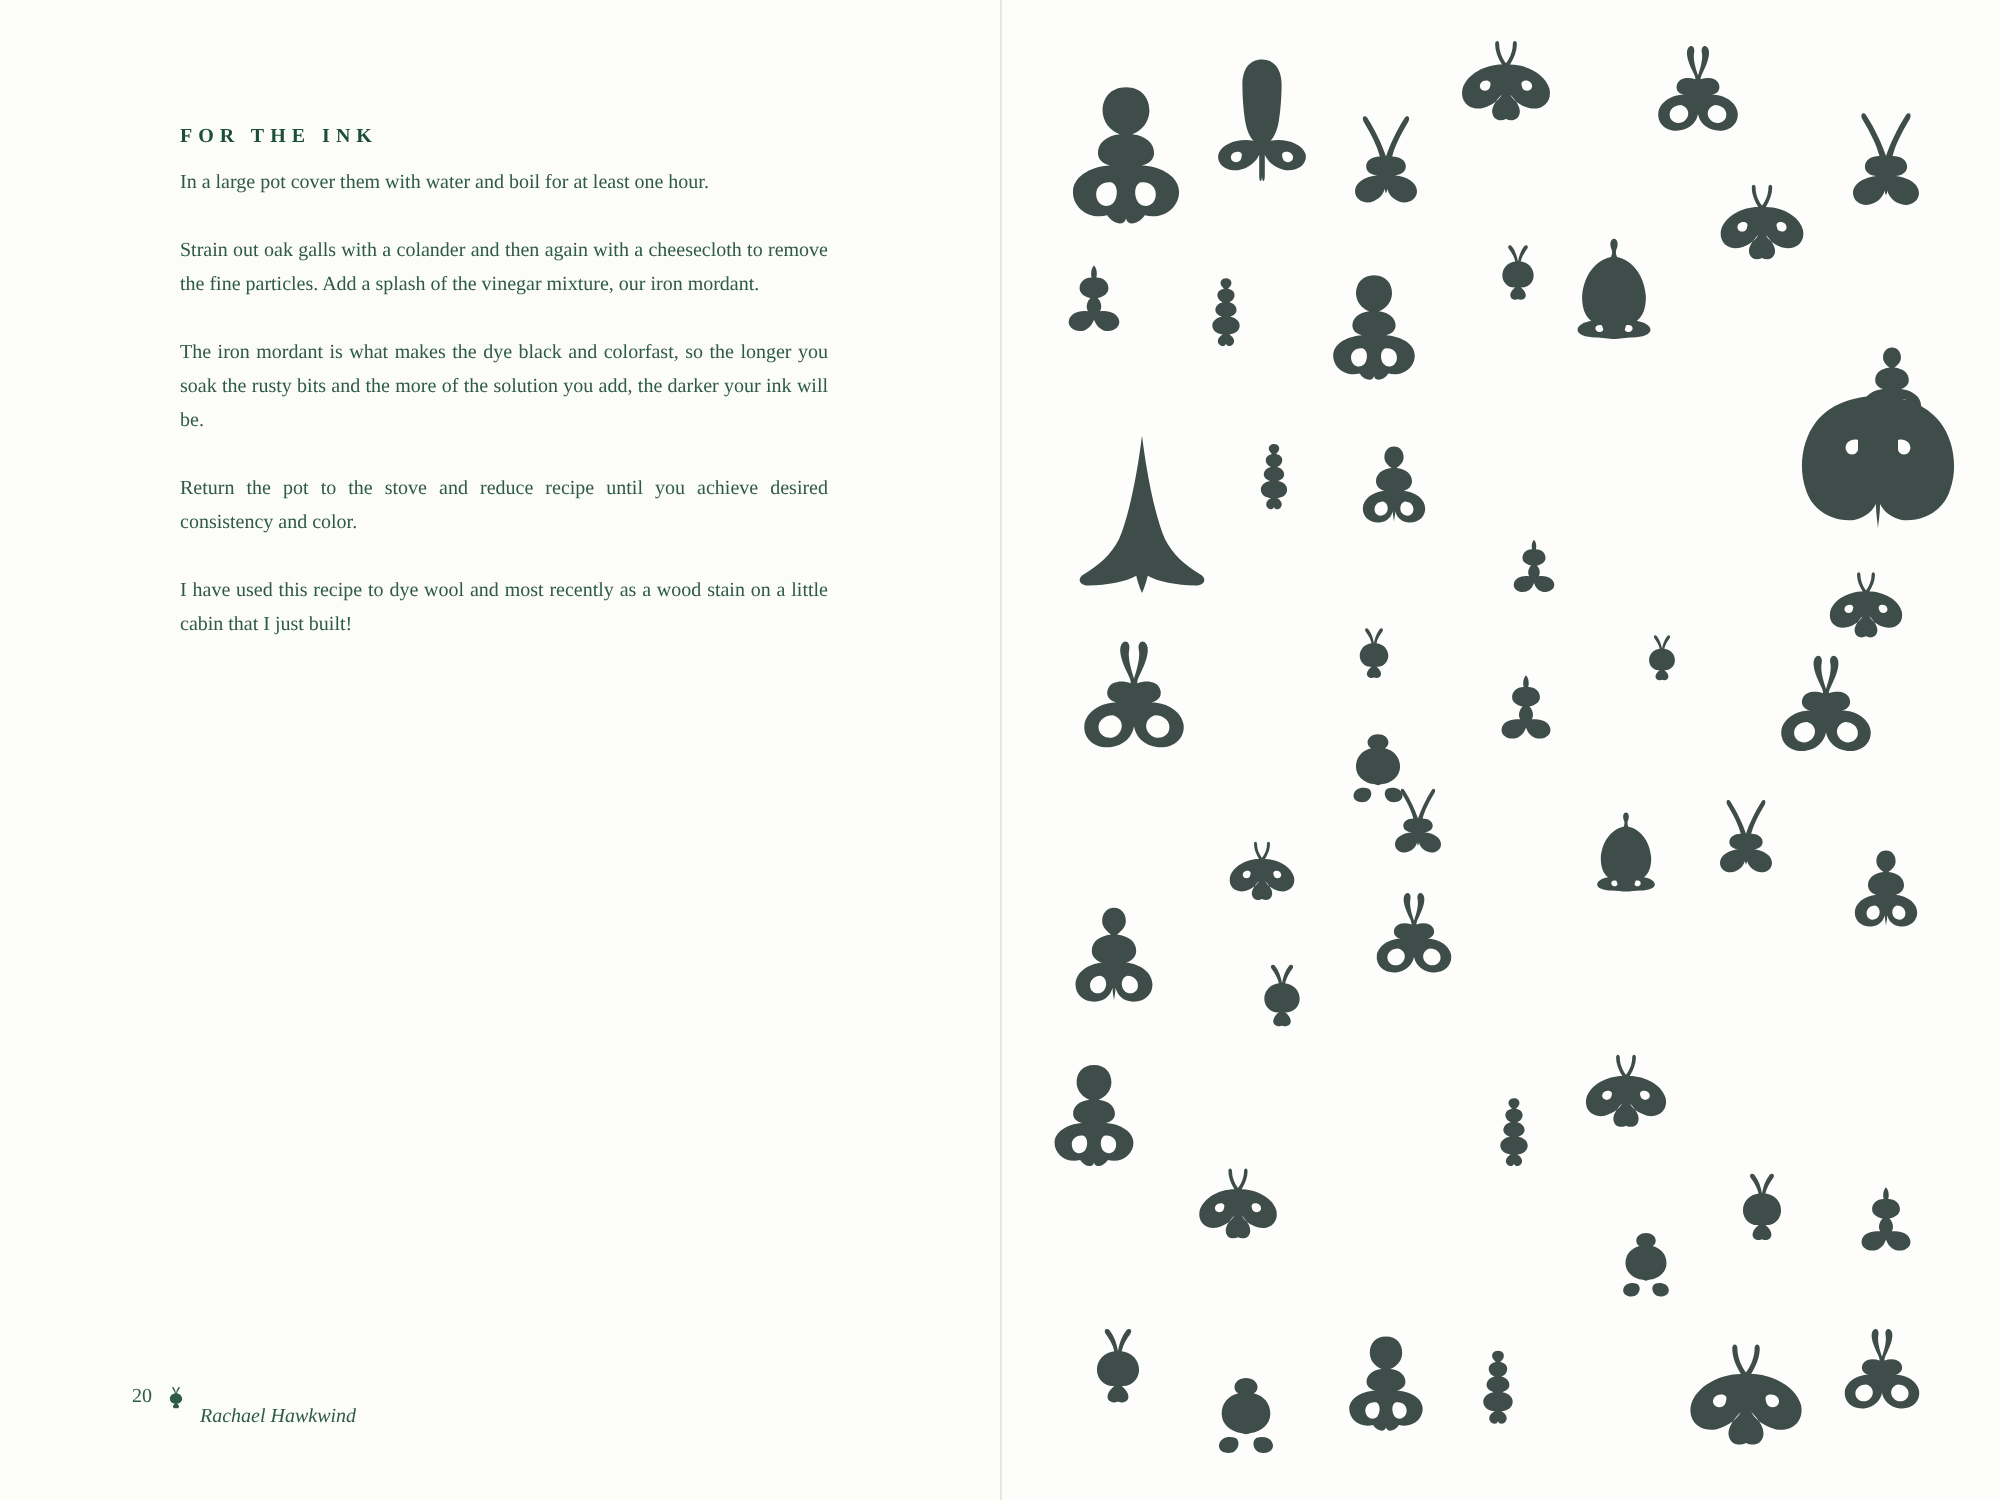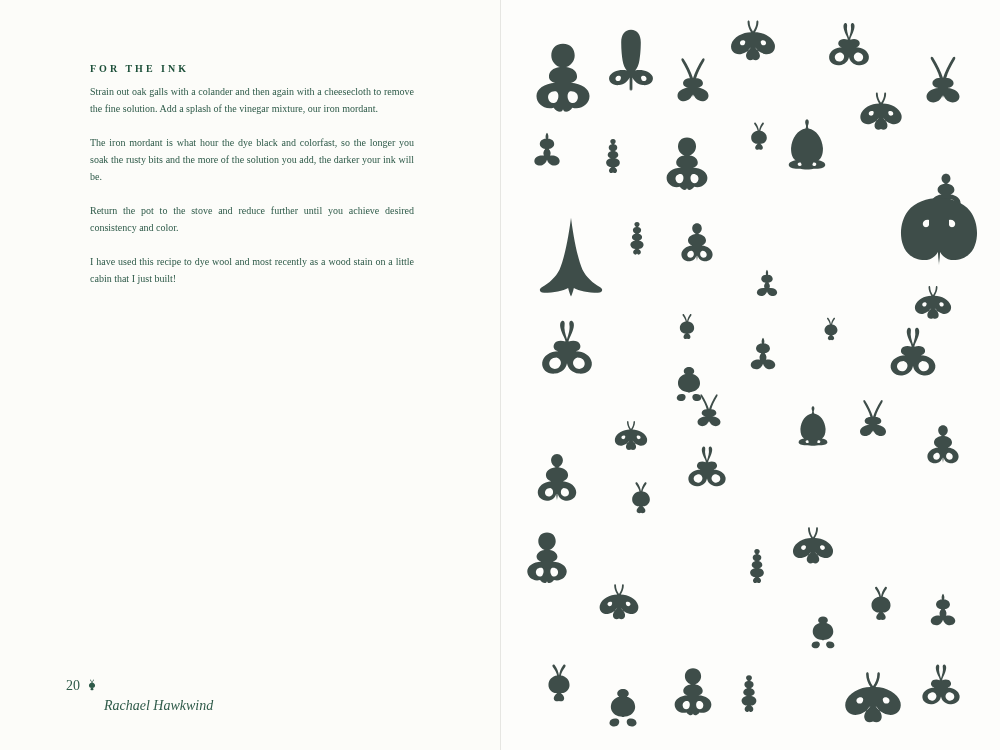--- a/index.html
+++ b/index.html
@@ -16,38 +16,39 @@
     color:#2e5a49;font-size:10px;line-height:17px;
   }
   .text-block h2{
     margin:0 0 6px 0;
     font-size:10px;font-weight:bold;letter-spacing:3px;
     color:#1c4f39;
   }
   .text-block p{margin:0 0 17px 0;text-align:justify;}
   .page-footer{
     position:absolute;left:66px;bottom:36px;
-    color:#2e5a49;font-size:14px;display:flex;align-items:flex-start;gap:7px;
+    color:#2e5a49;font-size:10px;display:flex;align-items:center;gap:7px;
   }
   .page-footer .author{font-style:italic;margin-top:20px;}
   .orn-svg{width:10px;height:13px;color:#2e5a49;display:block;}
   #blot-canvas{position:absolute;left:0;top:0;width:500px;height:750px;display:block;}
 </style>
 </head>
 <body>
 
 <div class="spread">
 
   <section class="page page-left">
     <div class="text-block">
       <h2>FOR THE INK</h2>
       <div id="paragraphs">
-          <p>Strain out oak galls with a colander and then again with a cheesecloth to remove the fine solution. Add a splash of the vinegar mixture, our iron mordant.</p>
-          <p>The iron mordant is what hour the dye black and colorfast, so the longer you soak the rusty bits and the more of the solution you add, the darker your ink will be.</p>
-          <p>Return the pot to the stove and reduce further until you achieve desired consistency and color.</p>
+          <p>In a large pot cover them with water and boil for at least one hour.</p>
+          <p>Strain out oak galls with a colander and then again with a cheesecloth to remove the fine particles. Add a splash of the vinegar mixture, our iron mordant.</p>
+          <p>The iron mordant is what makes the dye black and colorfast, so the longer you soak the rusty bits and the more of the solution you add, the darker your ink will be.</p>
+          <p>Return the pot to the stove and reduce recipe until you achieve desired consistency and color.</p>
           <p>I have used this recipe to dye wool and most recently as a wood stain on a little cabin that I just built!</p>
         </div>
     </div>
     <footer class="page-footer">
       <span>20</span>
       <span>
         <svg class="orn-svg" viewBox="28 4 44 72" aria-hidden="true">
           <path fill="currentColor" fill-rule="evenodd" d="M50,30 C51,24 53,18 57,13 C59,11 62,13 60,16 C57,20 54,25 53,30 C61,31 67,37 67,45 C67,53 60,59 53,58 C58,62 60,67 57,70 C53,73 48,71 47,66 C47,62 48,59 50,56 Z"></path>
           <path fill="currentColor" fill-rule="evenodd" transform="translate(100,0) scale(-1,1)" d="M50,30 C51,24 53,18 57,13 C59,11 62,13 60,16 C57,20 54,25 53,30 C61,31 67,37 67,45 C67,53 60,59 53,58 C58,62 60,67 57,70 C53,73 48,71 47,66 C47,62 48,59 50,56 Z"></path>
         </svg>

